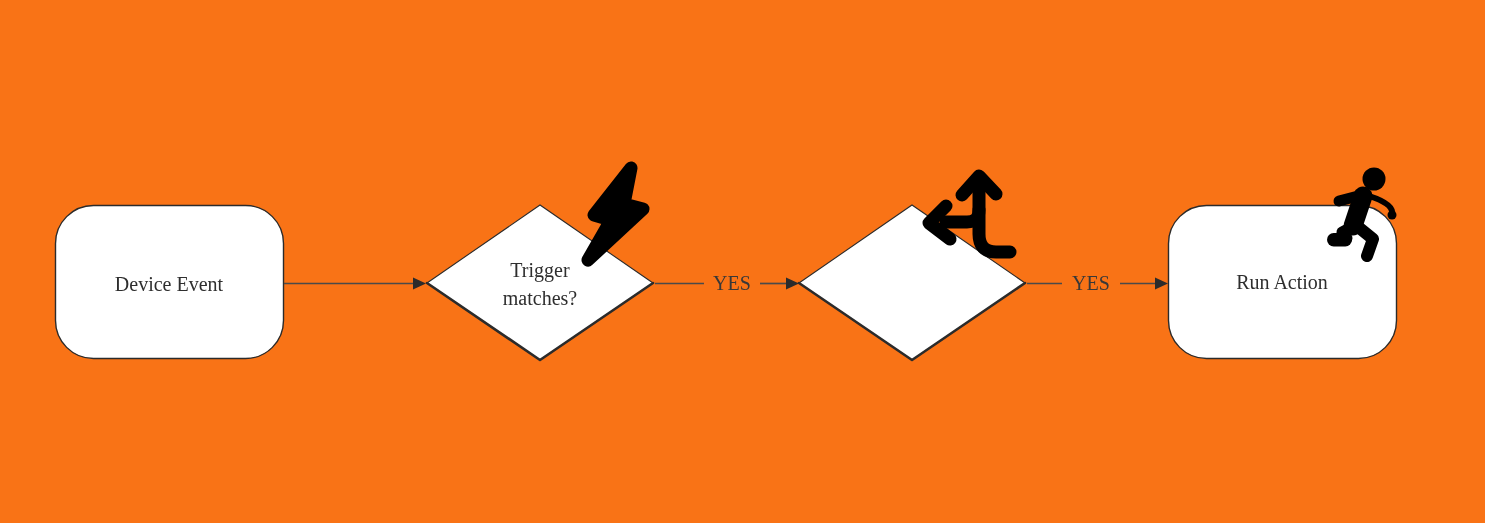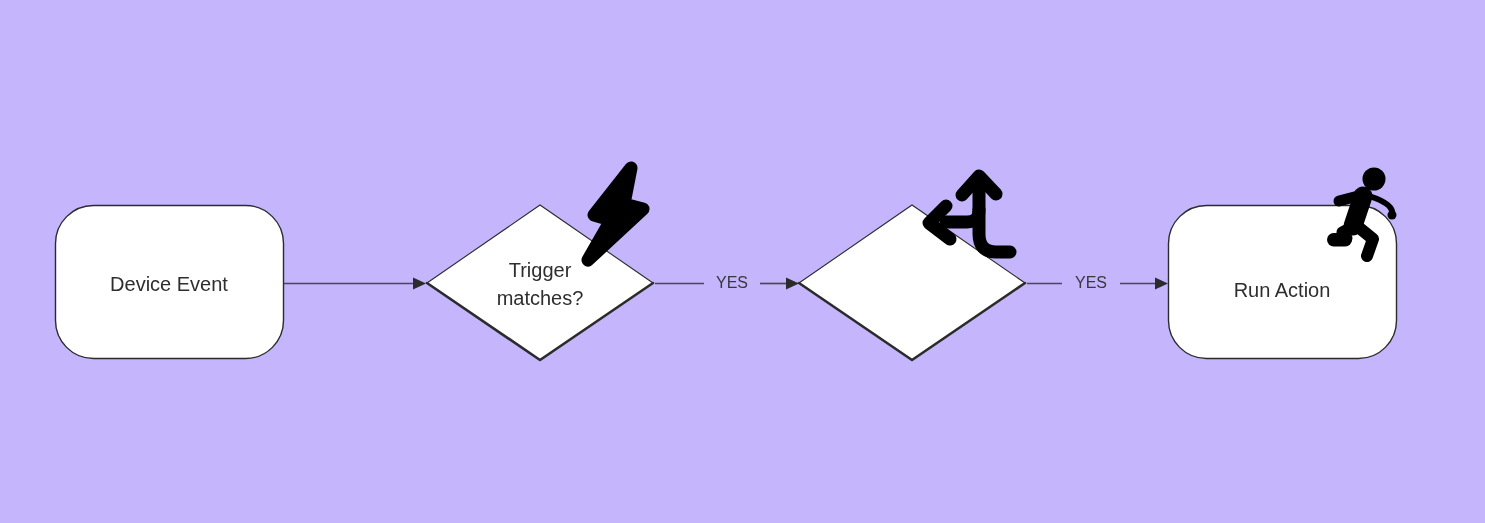--- a/index.html
+++ b/index.html
@@ -4,44 +4,44 @@
 <style>
   html, body {
     margin: 0;
     padding: 0;
     background: #ffffff;
   }
   .canvas {
     position: relative;
     width: 1485px;
     height: 523px;
-    background: #c4b5fd;
+    background: #f97316;
     overflow: hidden;
-    font-family: Liberation Sans, sans-serif;
+    font-family: Liberation Serif, serif;
   }
   .canvas svg {
     position: absolute;
     left: 0;
     top: 0;
   }
   .label {
     position: absolute;
     transform: translate(-50%, -50%);
     color: #2e2e2e;
     font-size: 20px;
     line-height: 28px;
     text-align: center;
     white-space: nowrap;
   }
   .label span { display: block; }
   .edge-label {
     position: absolute;
     transform: translate(-50%, -50%);
     color: #383838;
-    font-size: 16px;
+    font-size: 20px;
     white-space: nowrap;
   }
 </style>
 </head>
 <body>
 
 <div class="canvas">
 
   <svg width="1485" height="523" viewBox="0 0 1485 523">
 
@@ -94,21 +94,21 @@
   <div class="label" style="left:169px; top:284px;">
     <span>Device Event</span>
   </div>
 
   <div class="label" style="left:540px; top:284px;">
     <span>Trigger</span>
     <span>matches?</span>
   </div>
 
 
-  <div class="label" style="left:1282px; top:290px;">
+  <div class="label" style="left:1282px; top:282px;">
     <span>Run Action</span>
   </div>
 
   <div class="edge-label" style="left:732px; top:283px;">YES</div>
 
   <div class="edge-label" style="left:1091px; top:283px;">YES</div>
 
 </div>
 
 </body></html>

